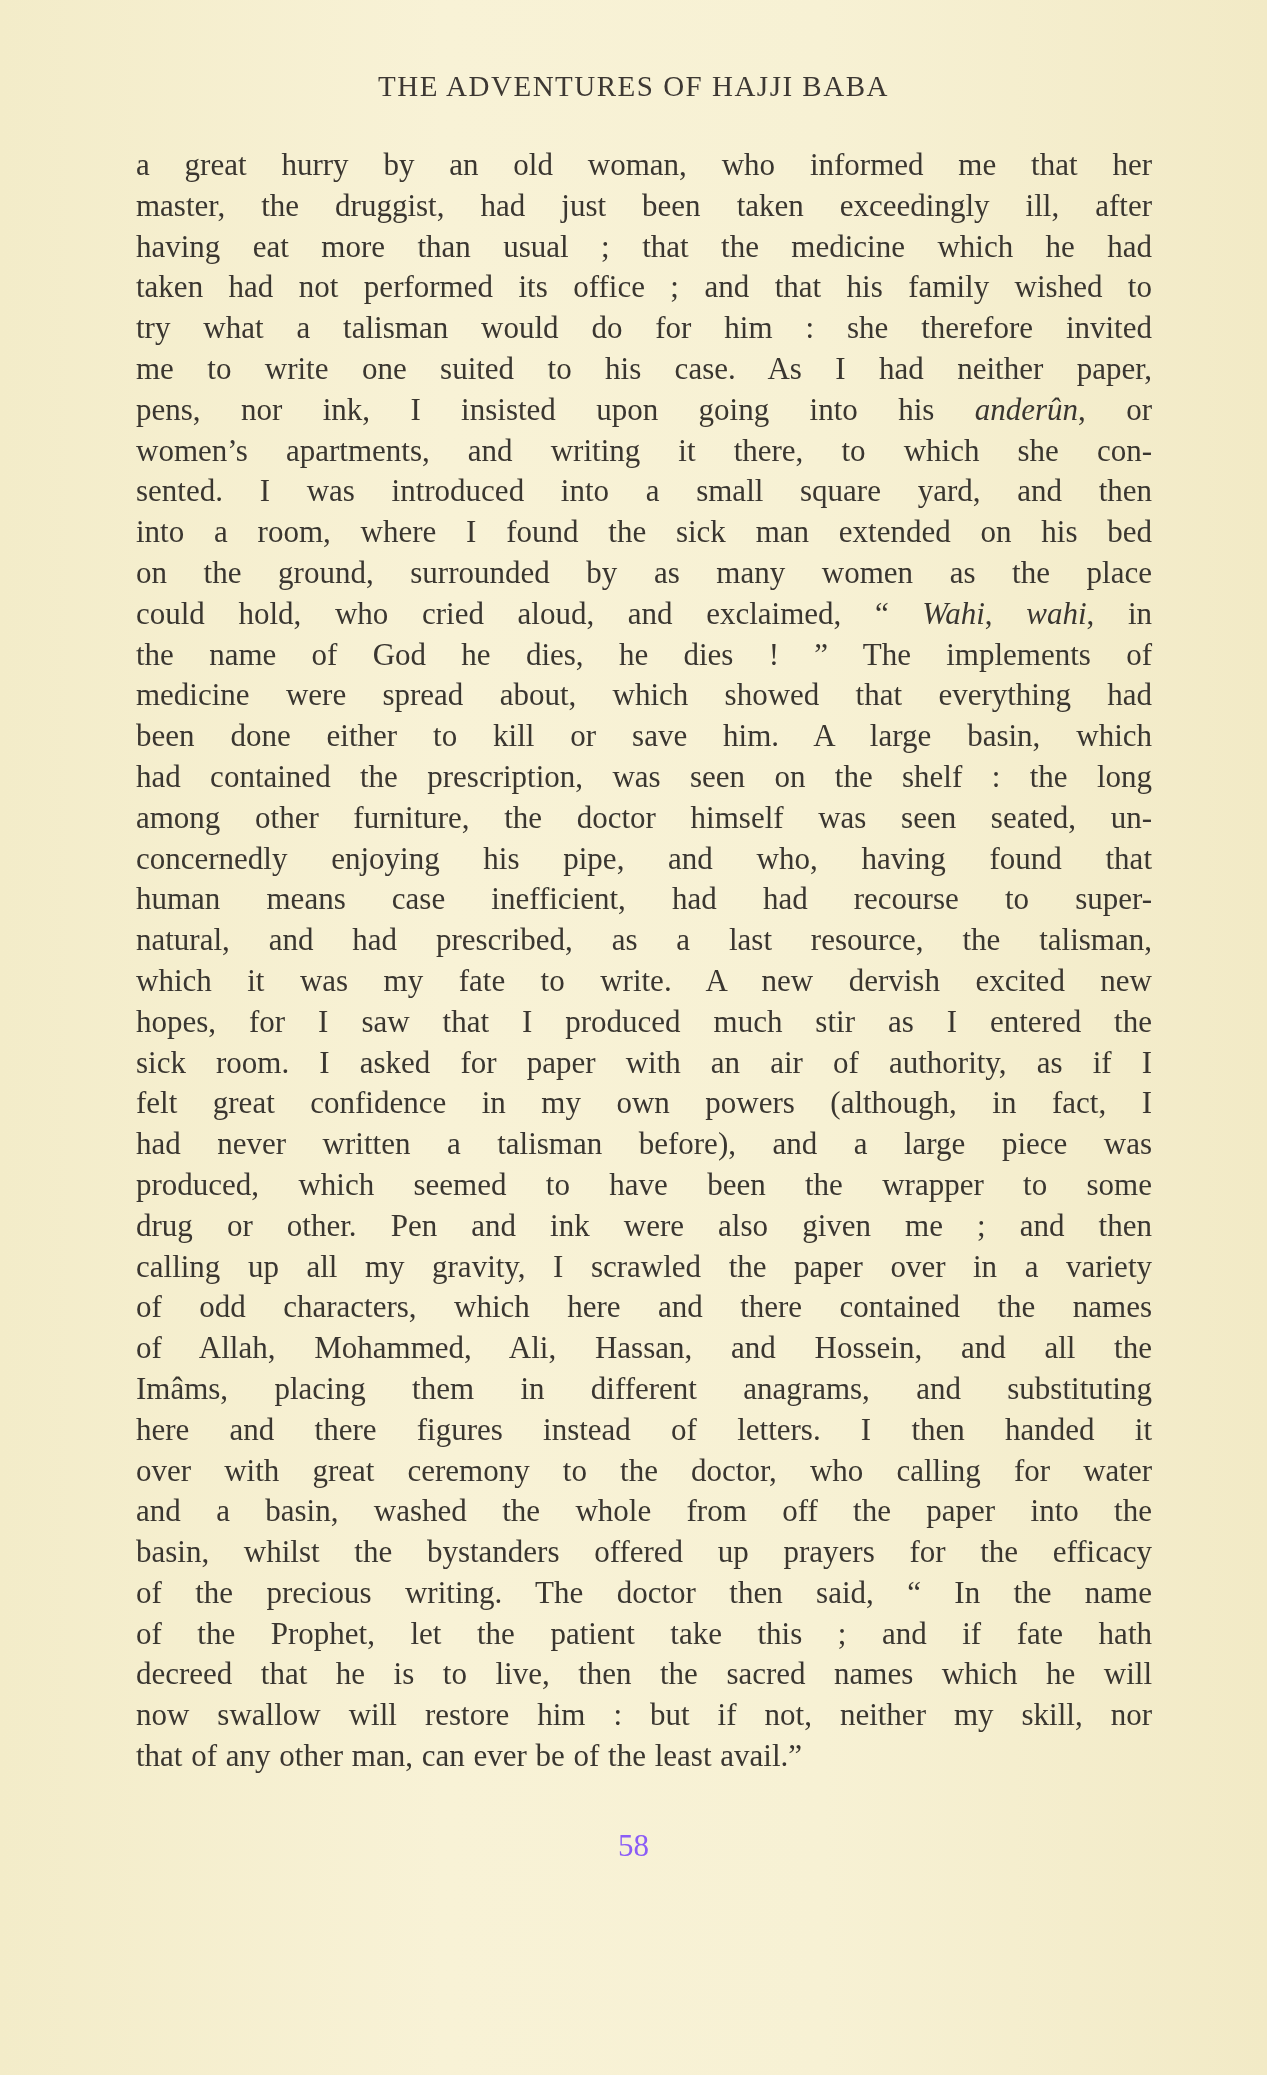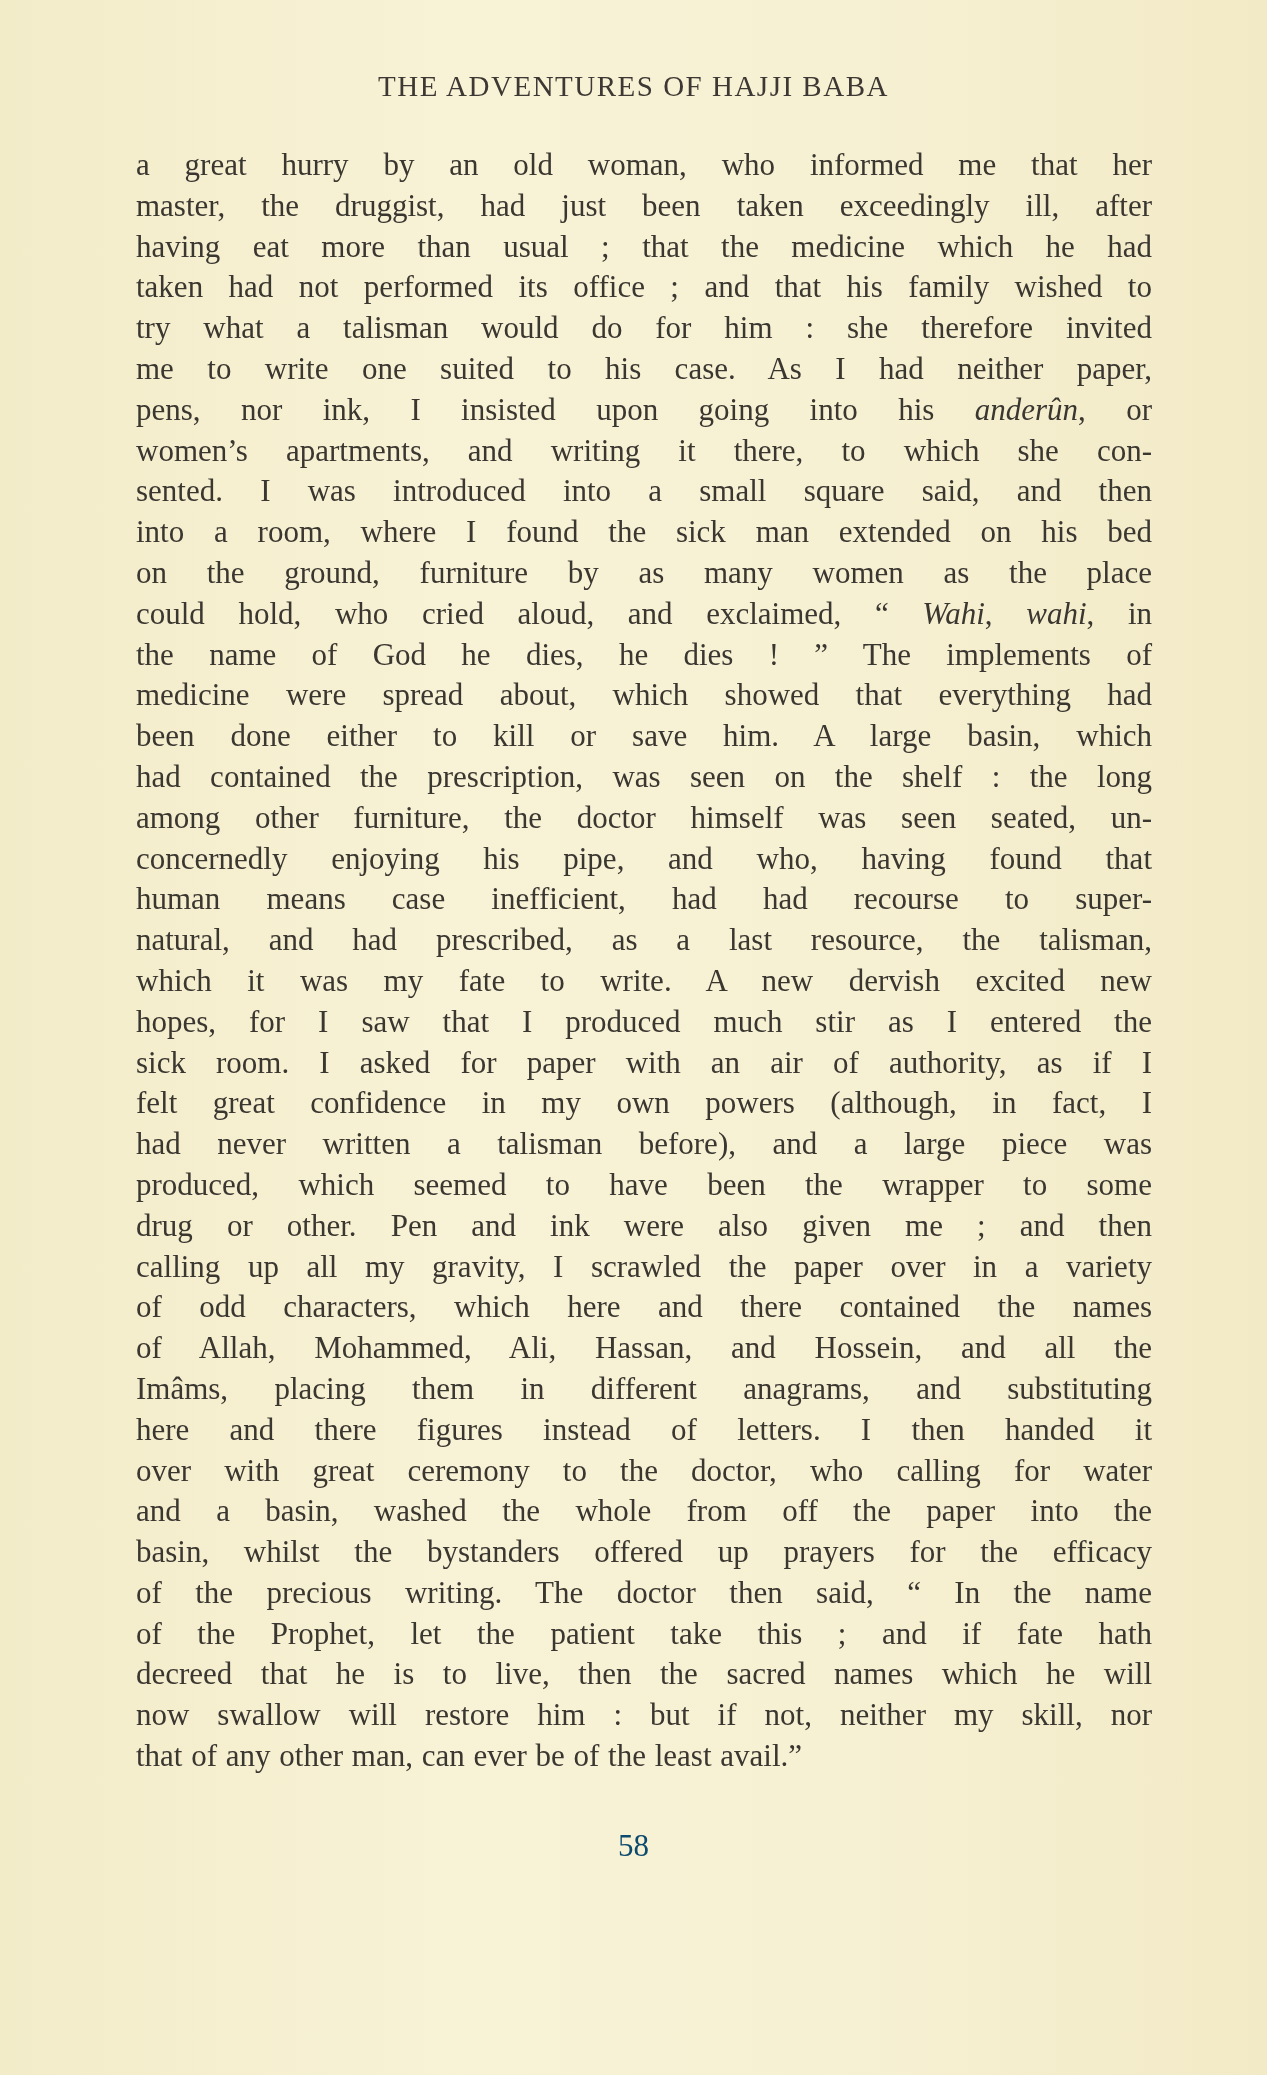--- a/index.html
+++ b/index.html
@@ -63,41 +63,41 @@
     text-align-last: left;
   }
   i { font-style: italic; }
   .folio {
     position: absolute;
     top: 1828px;
     left: 0;
     width: 1267px;
     text-align: center;
     font-size: 31px;
-    color: #0c4a6e;
+    color: #8b5cf6;
   }
 </style>
 </head>
 <body>
 
 <div class="page">
   <div class="running-head">THE ADVENTURES OF HAJJI BABA</div>
 
   <div class="body-text" id="body-text">
       <div class="line"><span class="inner">a great hurry by an old woman, who informed me that her</span></div>
       <div class="line"><span class="inner">master, the druggist, had just been taken exceedingly ill, after</span></div>
       <div class="line"><span class="inner">having eat more than usual ; that the medicine which he had</span></div>
       <div class="line"><span class="inner">taken had not performed its office ; and that his family wished to</span></div>
       <div class="line"><span class="inner">try what a talisman would do for him : she therefore invited</span></div>
       <div class="line"><span class="inner">me to write one suited to his case.  As I had neither paper,</span></div>
       <div class="line"><span class="inner">pens, nor ink, I insisted upon going into his <i>anderûn</i>, or</span></div>
       <div class="line"><span class="inner">women’s apartments, and writing it there, to which she con-</span></div>
-      <div class="line"><span class="inner">sented.  I was introduced into a small square said, and then</span></div>
+      <div class="line"><span class="inner">sented.  I was introduced into a small square yard, and then</span></div>
       <div class="line"><span class="inner">into a room, where I found the sick man extended on his bed</span></div>
-      <div class="line"><span class="inner">on the ground, furniture by as many women as the place</span></div>
+      <div class="line"><span class="inner">on the ground, surrounded by as many women as the place</span></div>
       <div class="line"><span class="inner">could hold, who cried aloud, and exclaimed, “ <i>Wahi</i>, <i>wahi</i>, in</span></div>
       <div class="line"><span class="inner">the name of God he dies, he dies ! ”  The implements of</span></div>
       <div class="line"><span class="inner">medicine were spread about, which showed that everything had</span></div>
       <div class="line"><span class="inner">been done either to kill or save him.  A large basin, which</span></div>
       <div class="line"><span class="inner">had contained the prescription, was seen on the shelf : the long</span></div>
       <div class="line"><span class="inner">among other furniture, the doctor himself was seen seated, un-</span></div>
       <div class="line"><span class="inner">concernedly enjoying his pipe, and who, having found that</span></div>
       <div class="line"><span class="inner">human means case inefficient, had had recourse to super-</span></div>
       <div class="line"><span class="inner">natural, and had prescribed, as a last resource, the talisman,</span></div>
       <div class="line"><span class="inner">which it was my fate to write.  A new dervish excited new</span></div>

